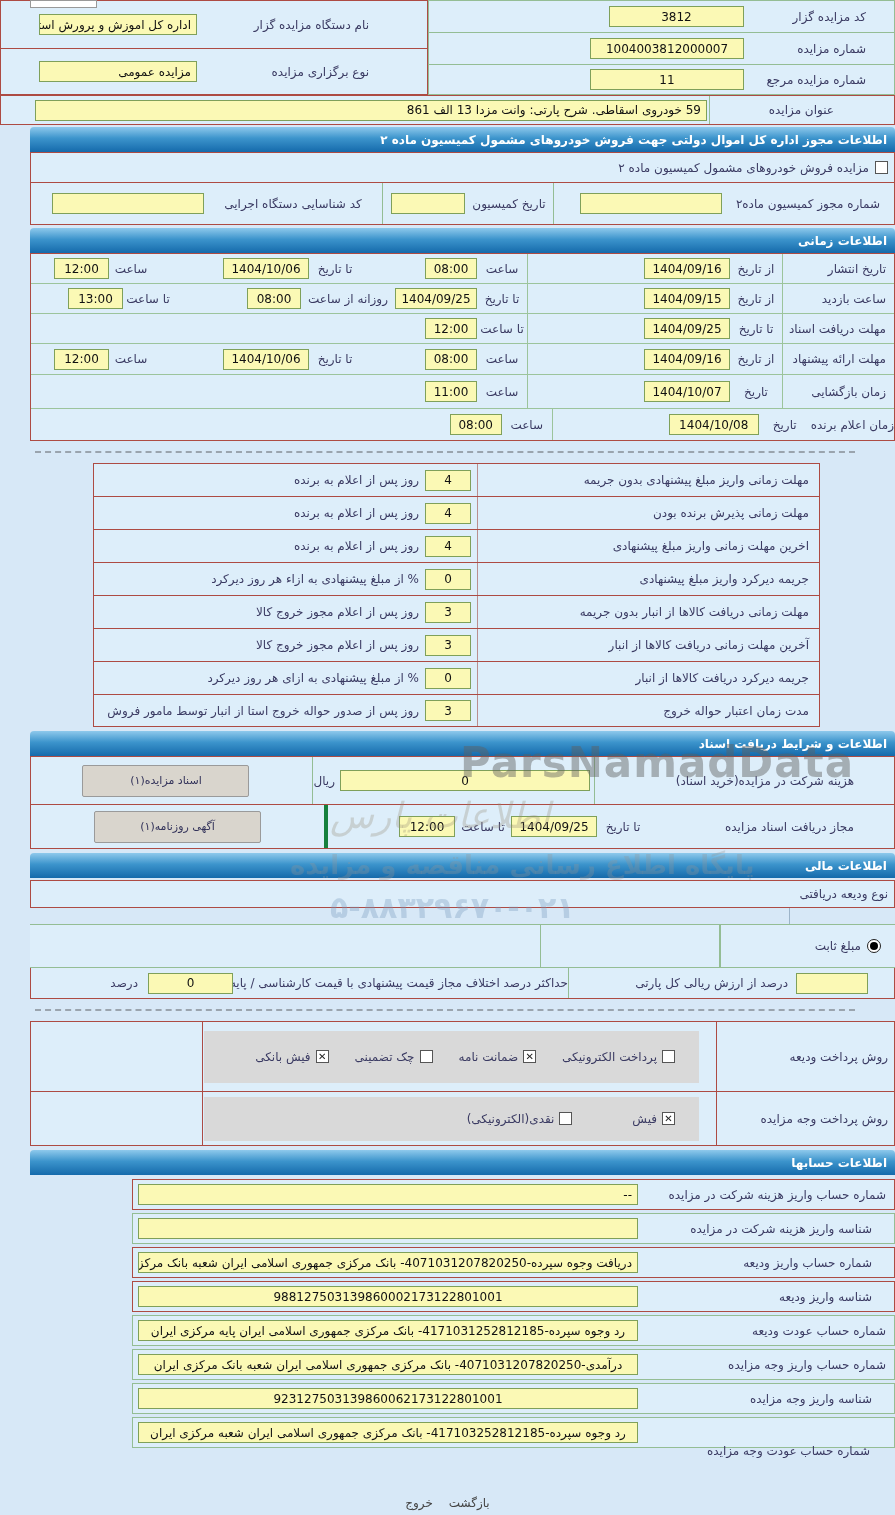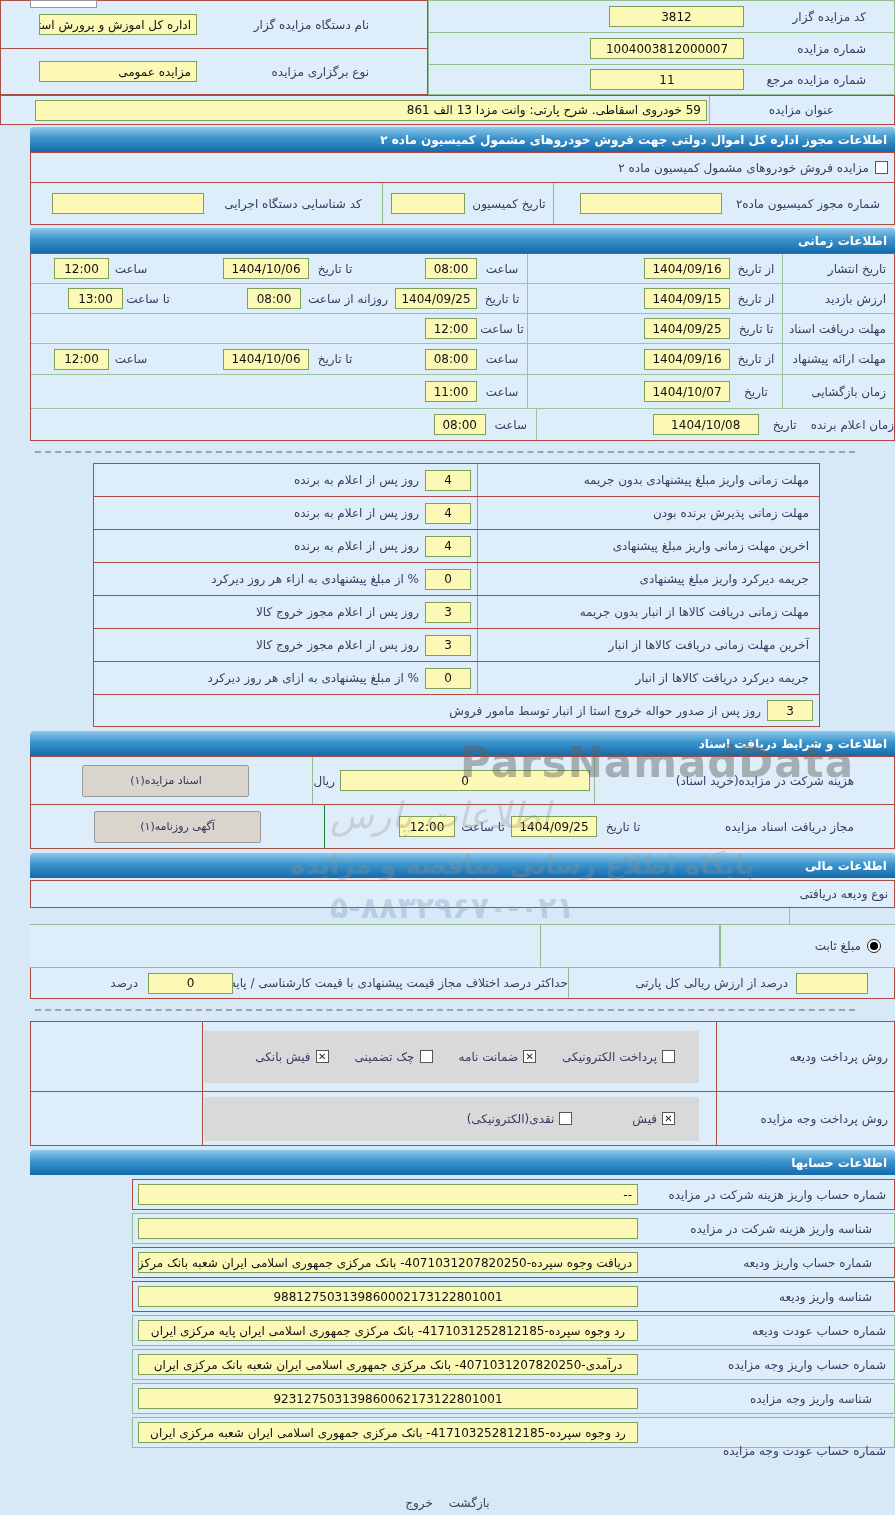--- a/index.html
+++ b/index.html
@@ -122,21 +122,21 @@
     <span class="inp" style="width:52px;">08:00</span>
     <span style="width:64px;flex:none;"></span>
     <span class="lblc tcell" style="width:52px;">تا تاریخ</span>
     <span class="inp" style="width:86px;">1404/10/06</span>
     <span style="width:70px;flex:none;"></span>
     <span class="lblc tcell" style="width:44px;">ساعت</span>
     <span class="inp" style="width:55px;">12:00</span>
   </div>
 
   <div class="row trow">
-    <span class="lblc tl">ارزش بازدید</span>
+    <span class="lblc tl">ساعت بازدید</span>
     <span class="lblc tcell" style="width:52px;">از تاریخ</span>
     <span class="inp" style="width:86px;">1404/09/15</span>
     <span style="width:116px;flex:none;align-self:stretch;border-left:1px solid #9cc49c;"></span>
     <span class="lblc tcell" style="width:50px;">تا تاریخ</span>
     <span class="inp" style="width:82px;">1404/09/25</span>
     <span class="lblc tcell" style="width:94px;">روزانه از ساعت</span>
     <span class="inp" style="width:54px;">08:00</span>
     <span style="width:74px;flex:none;"></span>
     <span class="lblc tcell" style="width:50px;">تا ساعت</span>
     <span class="inp" style="width:55px;">13:00</span>
@@ -172,21 +172,21 @@
     <span class="lblc tcell" style="width:52px;">تاریخ</span>
     <span class="inp" style="width:86px;">1404/10/07</span>
     <span style="width:116px;flex:none;align-self:stretch;border-left:1px solid #9cc49c;"></span>
     <span class="lblc tcell" style="width:50px;">ساعت</span>
     <span class="inp" style="width:52px;">11:00</span>
   </div>
 
   <div class="row" style="height:31px;">
     <span class="lblc tl">زمان اعلام برنده</span>
     <span class="lblc tcell" style="width:52px;">تاریخ</span>
-    <span class="inp" style="width:106px;">1404/10/08</span>
+    <span class="inp" style="width:90px;">1404/10/08</span>
     <span style="width:116px;flex:none;align-self:stretch;border-left:1px solid #9cc49c;"></span>
     <span class="lblc tcell" style="width:50px;">ساعت</span>
     <span class="inp" style="width:52px;">08:00</span>
   </div>
 </div>
 
 <div class="dash"></div>
 
 <div class="pen">
   <span class="lblc plabel">مهلت زمانی واریز مبلغ پیشنهادی بدون جریمه</span>
@@ -217,20 +217,21 @@
   <span class="lblc plabel">آخرین مهلت زمانی دریافت کالاها از انبار</span>
   <span class="inp" style="width:46px;margin-right:6px;">3</span>
   <span class="lblc" style="margin-right:6px;">روز پس از اعلام مجوز خروج کالا</span>
 </div>
 <div class="pen">
   <span class="lblc plabel">جریمه دیرکرد دریافت کالاها از انبار</span>
   <span class="inp" style="width:46px;margin-right:6px;">0</span>
   <span class="lblc" style="margin-right:6px;">% از مبلغ پیشنهادی به ازای هر روز دیرکرد</span>
 </div>
 <div class="pen" style="border-bottom:1px solid #ad4b43;">
+  <span class="lblc plabel">مدت زمان اعتبار حواله خروج</span>
   <span class="inp" style="width:46px;margin-right:6px;">3</span>
   <span class="lblc" style="margin-right:6px;">روز پس از صدور حواله خروج استا از انبار توسط مامور فروش</span>
 </div>
 
 <div class="bar" style="margin-top:4px;">
   <span>اطلاعات و شرایط دریافت اسناد</span>
 </div>
 <div class="row b-red" style="height:48px;margin-left:30px;border-bottom:none;">
   <span class="lblc" style="width:300px;padding-right:40px;box-sizing:border-box;border-left:1px solid #94bd94;align-self:stretch;display:flex;align-items:center;">هزینه شرکت در مزایده(خرید اسناد)</span>
   <span class="inp" style="width:250px;margin-right:4px;">0</span>
@@ -240,21 +241,21 @@
     <span class="btn">اسناد مزایده(۱)</span>
   </span>
 </div>
 <div class="row b-red" style="height:45px;margin-left:30px;">
   <span class="lblc" style="width:245px;padding-right:40px;box-sizing:border-box;">مجاز دریافت اسناد مزایده</span>
   <span class="lblc" style="width:52px;text-align:center;">تا تاریخ</span>
   <span class="inp" style="width:86px;">1404/09/25</span>
   <span class="lblc" style="width:56px;text-align:center;">تا ساعت</span>
   <span class="inp" style="width:56px;">12:00</span>
   <span style="flex:1;"></span>
-  <span style="width:293px;flex:none;align-self:stretch;border-right:1px solid #15803d;display:flex;align-items:center;justify-content:center;">
+  <span style="width:293px;flex:none;align-self:stretch;border-right:4px solid #15803d;display:flex;align-items:center;justify-content:center;">
     <span class="btn">آگهی روزنامه(۱)</span>
   </span>
 </div>
 
 <div class="bar" style="margin-top:4px;">
   <span>اطلاعات مالی</span>
 </div>
 <div class="row b-red" style="height:28px;margin-left:30px;margin-top:2px;">
   <span class="lblc" style="padding-right:6px;">نوع ودیعه دریافتی</span>
 </div>
@@ -343,21 +344,21 @@
 </div>
 <div class="acc b-green">
   <span class="lblc alabel" style="padding-right:8px;">شماره حساب واریز وجه مزایده</span>
   <span class="inp start" style="text-align:center;justify-content:center;">درآمدی-4071031207820250- بانک مرکزی جمهوری اسلامی ایران شعبه بانک مرکزی ایران</span>
 </div>
 <div class="acc b-green">
   <span class="lblc alabel" style="padding-right:22px;">شناسه واریز وجه مزایده</span>
   <span class="inp">923127503139860062173122801001</span>
 </div>
 <div class="acc b-green">
-  <span class="lblc alabel" style="padding-right:8px;margin-top:37px;">شماره حساب عودت وجه مزایده</span>
+  <span class="lblc alabel" style="padding-right:24px;margin-top:37px;">شماره حساب عودت وجه مزایده</span>
   <span class="inp start" style="text-align:center;justify-content:center;">رد وجوه سپرده-417103252812185- بانک مرکزی جمهوری اسلامی ایران شعبه مرکزی ایران</span>
 </div>
 
 <div style="position:absolute;top:1496px;left:0;right:0;text-align:center;color:#444;">
   <span style="margin:0 6px;cursor:pointer;">بازگشت</span>
   <span style="margin:0 6px;cursor:pointer;">خروج</span>
 </div>
 
 <div class="wm" style="top:738px;left:460px;font-size:42px;font-weight:bold;color:rgba(95,95,95,0.45);letter-spacing:1px;direction:ltr;">ParsNamadData</div>
 <div class="wm" style="top:795px;left:330px;font-size:36px;font-style:italic;color:rgba(150,140,120,0.30);">اطلاعات پارس</div>

